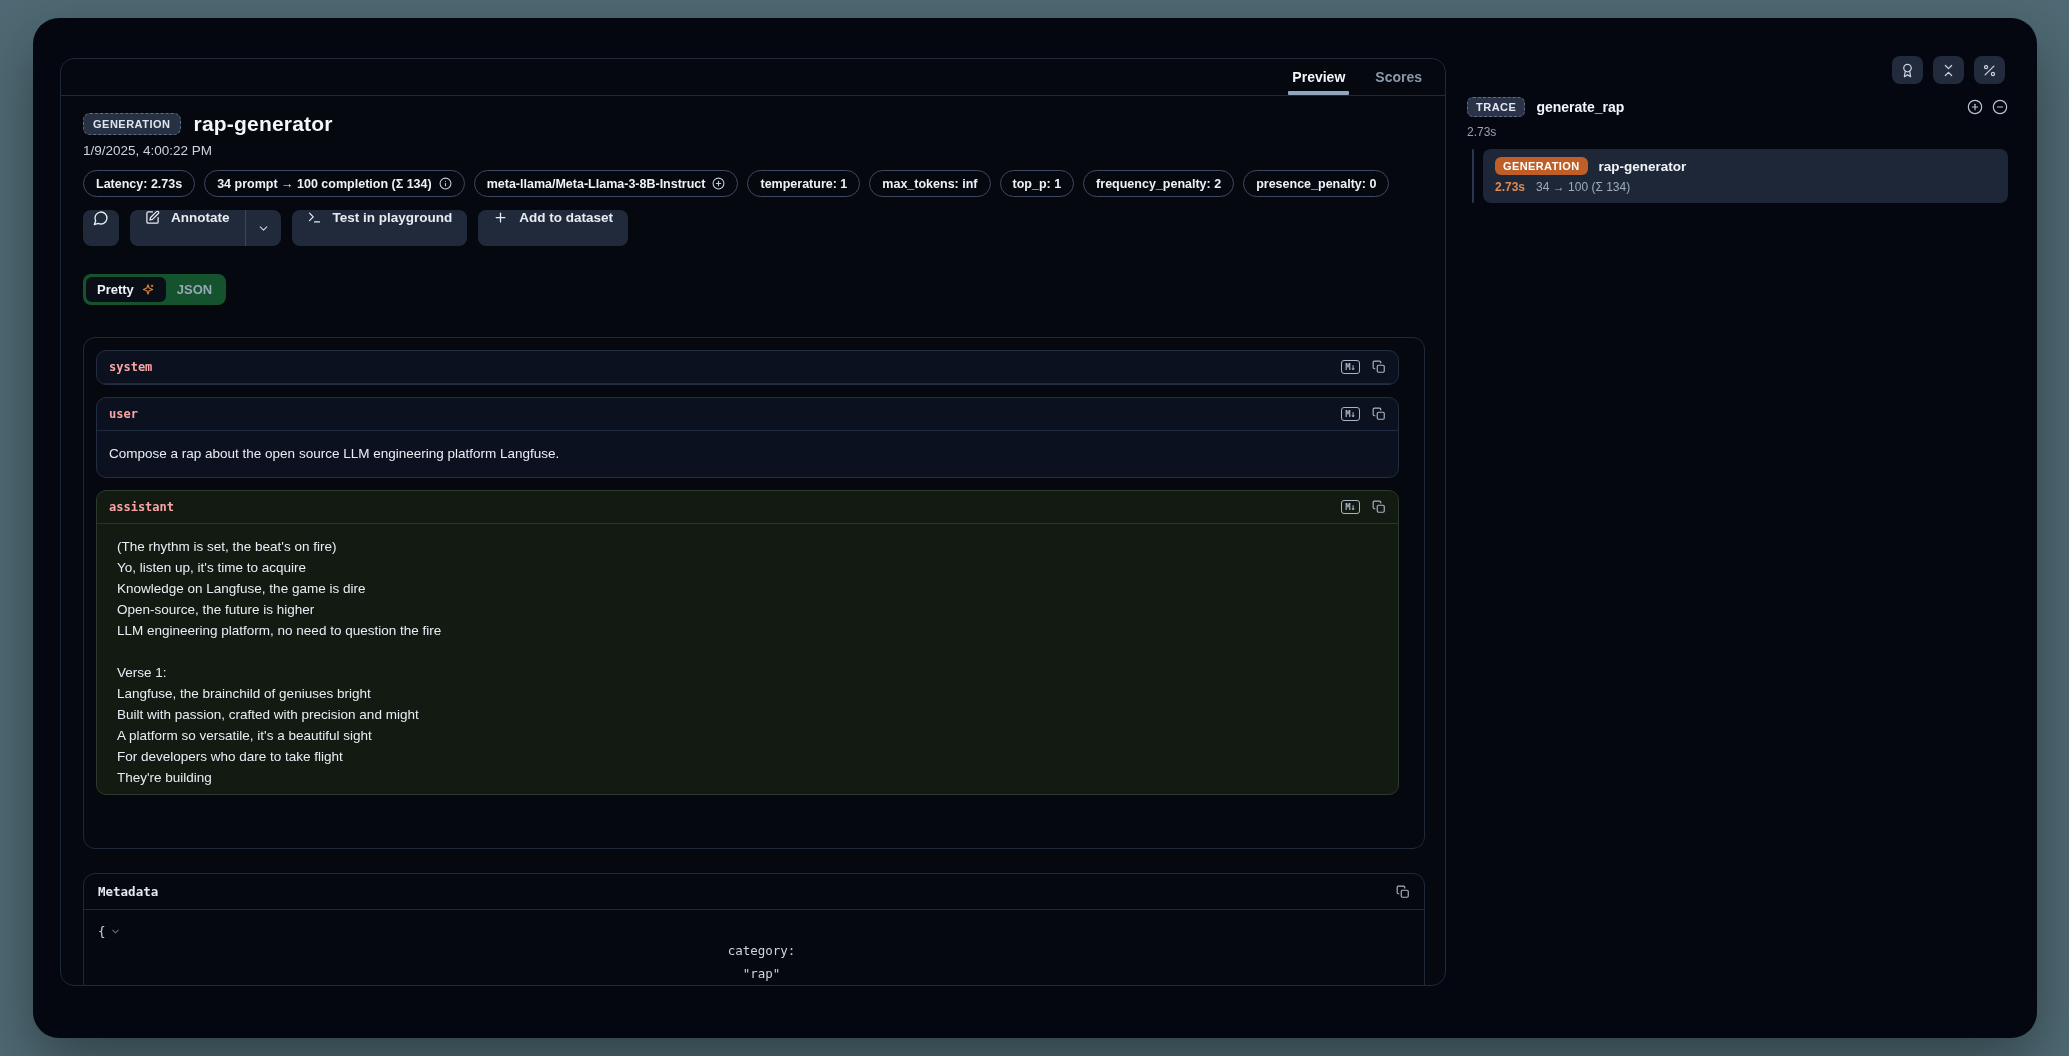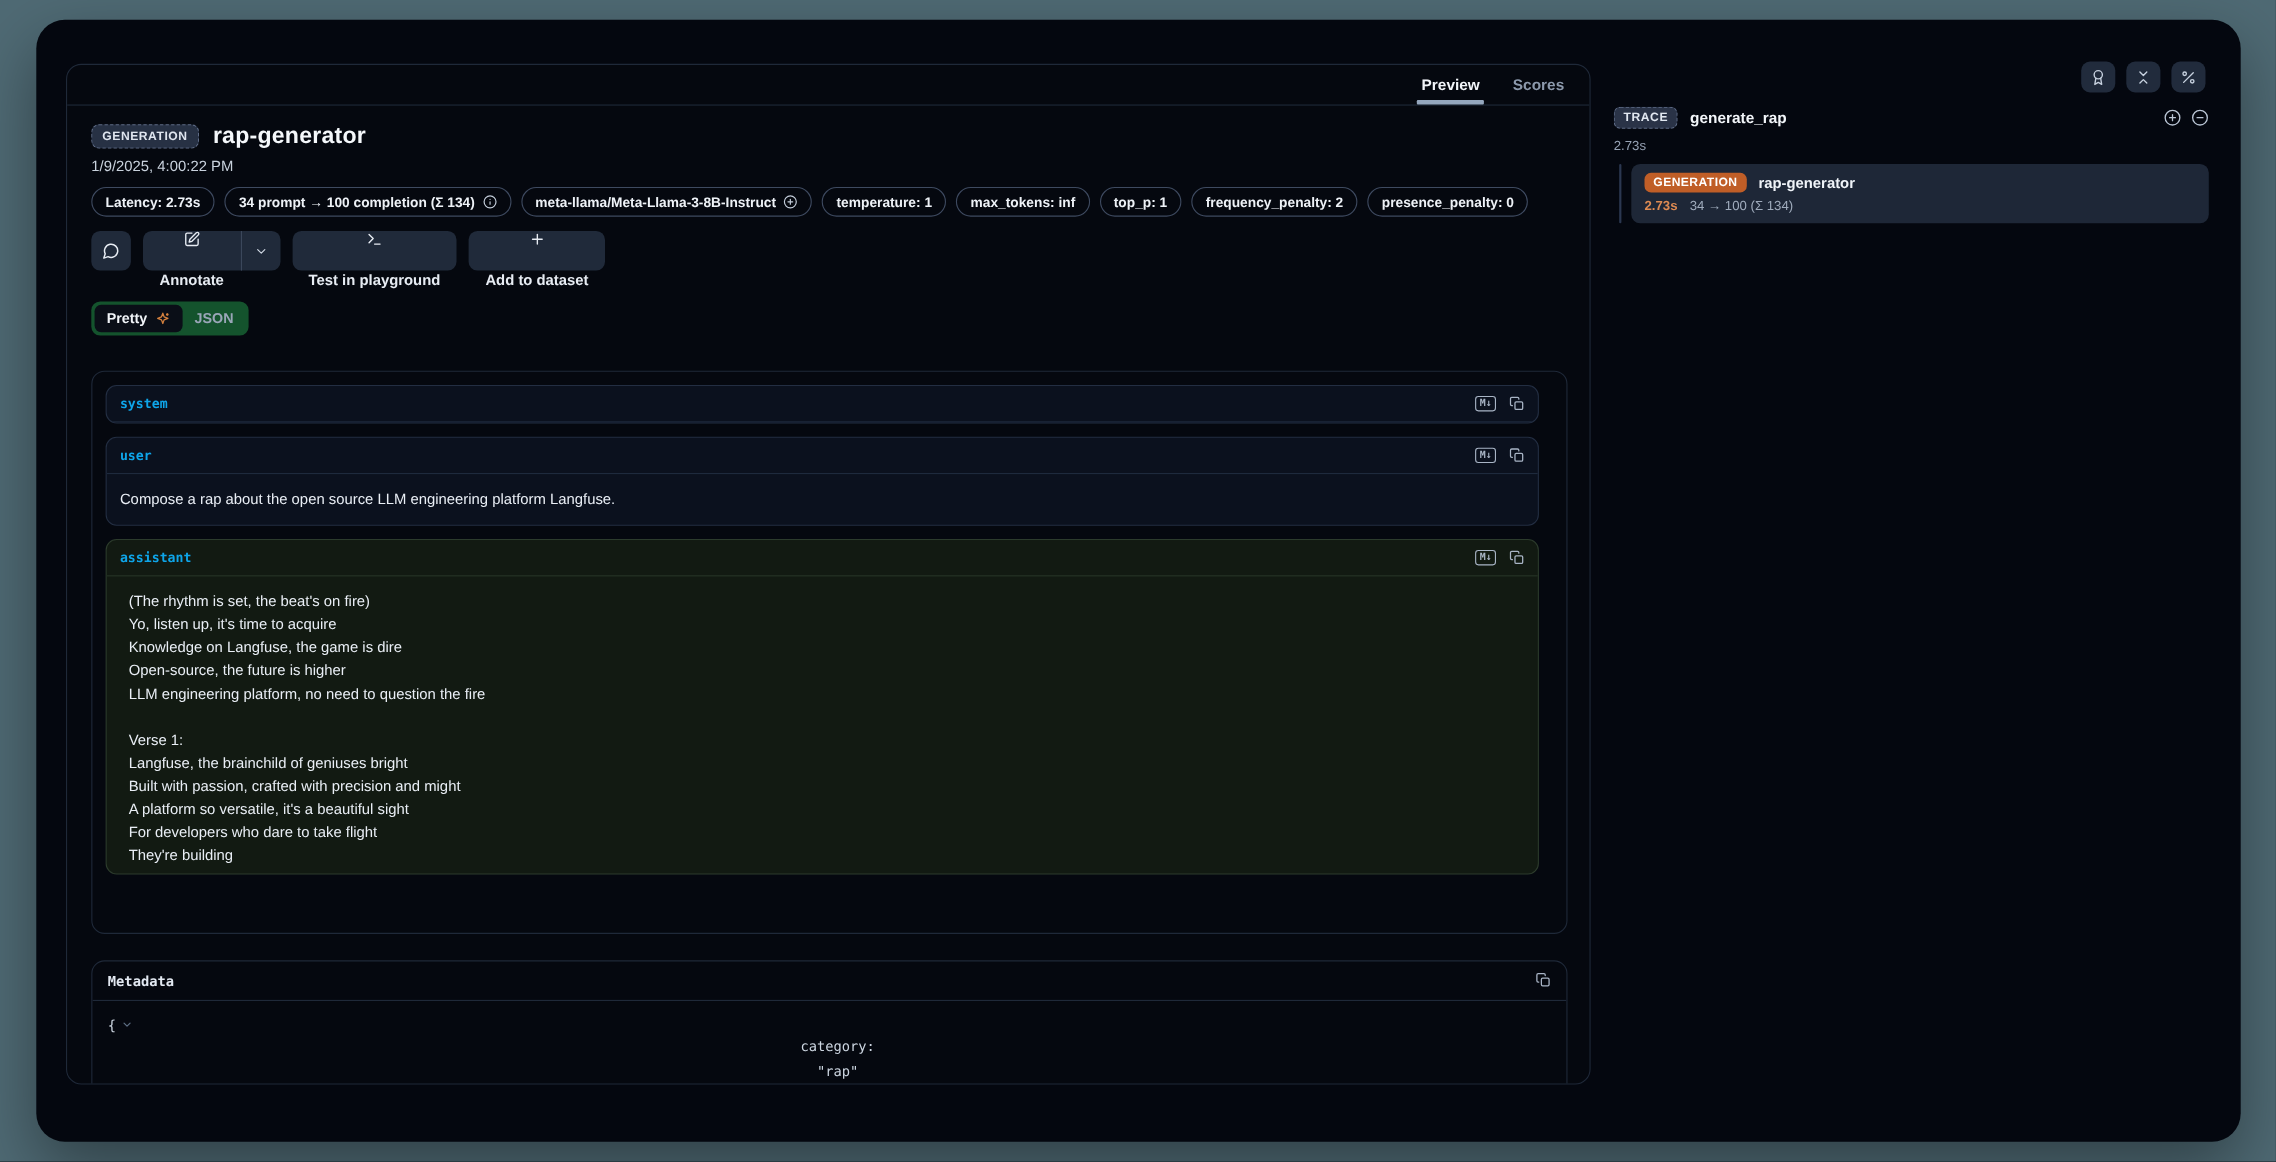--- a/index.html
+++ b/index.html
@@ -55,23 +55,23 @@
   .badges { display: flex; flex-wrap: wrap; gap: 9px; margin-top: 12px; }
   .pill {
     display: inline-flex; align-items: center; gap: 7px; height: 27px; padding: 0 12px;
     border: 1px solid #3e4a60; border-radius: 14px;
     font-size: 12.5px; font-weight: 700; color: #eef2f7; white-space: nowrap;
   }
   .pill svg { color: #c3cdda; }
 
   .actions { display: flex; gap: 11px; margin-top: 13px; }
   .btn {
-    display: inline-flex; align-items: center; gap: 22px; height: 36px; padding: 0 15px;
+    display: inline-flex; align-items: flex-start; gap: 11px; height: 36px; padding: 0 15px;
     background: #202a3a; border-radius: 8px; font-size: 13.5px; font-weight: 600;
-    color: #e7ecf3; cursor: pointer; white-space: nowrap; flex-direction: column;
+    color: #e7ecf3; cursor: pointer; white-space: nowrap;
   }
   .btn.icon-only { width: 36px; padding: 0; justify-content: center; }
   .split { display: inline-flex; background: #202a3a; border-radius: 8px; }
   .split .btn { background: transparent; }
   .split .chev {
     width: 36px; display: flex; align-items: center; justify-content: center;
     border-left: 1px solid #3b475b; color: #cfd7e2; cursor: pointer;
   }
 
   .toggle {
@@ -88,36 +88,36 @@
   
   .io-panel {
     margin-top: 32px; border: 1px solid #1f2939; border-radius: 12px;
     height: 512px; padding: 12px 25px 12px 12px; overflow: hidden;
   }
   .msg { border: 1px solid #232e42; border-radius: 10px; background: #0b111e; margin-bottom: 12px; overflow: hidden; }
   .msg-header {
     display: flex; align-items: center; justify-content: space-between;
     padding: 9px 12px; border-bottom: 1px solid #1e2a3d;
   }
-  .role { font-family: "DejaVu Sans Mono", monospace; font-size: 12px; font-weight: 700; color: #0ea5e9; }
+  .role { font-family: "DejaVu Sans Mono", monospace; font-size: 12px; font-weight: 700; color: #fca5a5; }
   .msg-tools { display: flex; align-items: center; gap: 12px; color: #a9b5c6; }
   .md-chip {
     font-size: 9px; font-weight: 700; font-family: "DejaVu Sans Mono", monospace;
     border: 1.5px solid currentColor; border-radius: 3px; padding: 1px 3px; cursor: pointer;
   }
   .tool { cursor: pointer; display: flex; }
   .msg-content { padding: 12px 12px 13px; font-size: 13.5px; color: #e9eef5; line-height: 21px; white-space: pre-line; }
   .msg.assistant { background: #121a12; border-color: #2c3b2c; }
   .msg.assistant .msg-header { border-bottom-color: #273627; }
   .msg.assistant .msg-content { height: 270px; overflow: hidden; padding-left: 20px; }
 
   
   .meta-panel { margin-top: 24px; border: 1px solid #1f2939; border-radius: 12px; overflow: hidden; }
   .meta-header {
-    display: flex; justify-content: space-between; align-items: flex-start;
+    display: flex; justify-content: space-between; align-items: center;
     padding: 10px 14px; border-bottom: 1px solid #1f2939;
   }
   .meta-title { font-family: "DejaVu Sans Mono", monospace; font-size: 12.5px; font-weight: 700; color: #e2e8f1; }
   .meta-header .tool { color: #a9b5c6; }
   .meta-body {
     padding: 12px 14px 17px; font-family: "DejaVu Sans Mono", monospace;
     font-size: 12.5px; color: #ccd5e0; line-height: 19px;
   }
   .meta-line { display: flex; align-items: center; gap: 4px; }
   .meta-line .chev-sm { color: #5c6d82; cursor: pointer; display: flex; }

